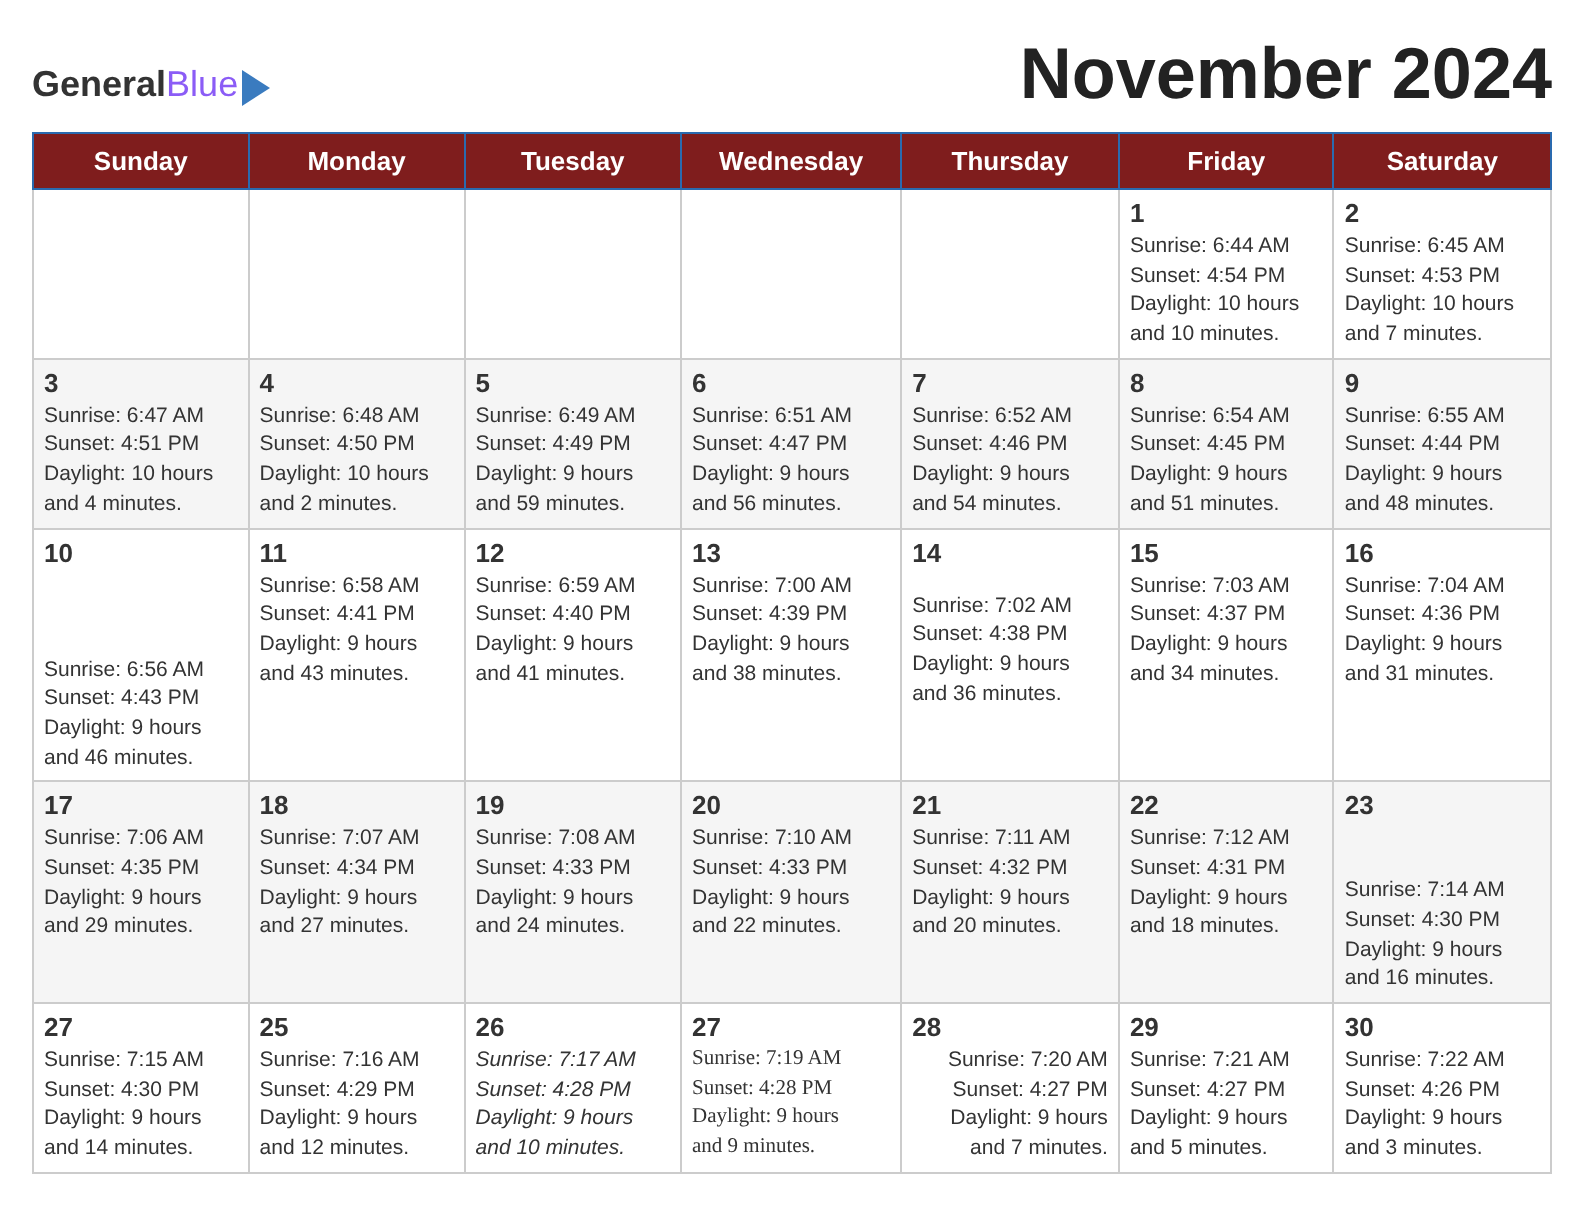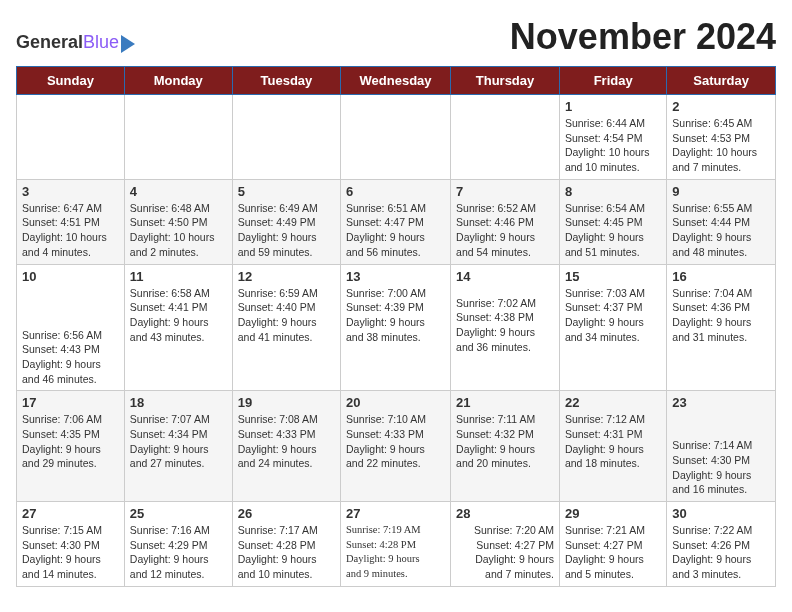--- a/index.html
+++ b/index.html
@@ -310,21 +310,21 @@
         </td>
         <td>
           <span class="day-number">25</span>
           <div class="day-info" style="white-space: pre-line;">Sunrise: 7:16 AM
 Sunset: 4:29 PM
 Daylight: 9 hours
 and 12 minutes.</div>
         </td>
         <td>
           <span class="day-number">26</span>
-          <div class="day-info" style="white-space: pre-line;">Sunrise: 7:17 AM
+          <div class="day-info" style="white-space: pre-line; font-style: italic;">Sunrise: 7:17 AM
 Sunset: 4:28 PM
 Daylight: 9 hours
 and 10 minutes.</div>
         </td>
         <td>
           <span class="day-number">27</span>
           <div class="day-info" style="white-space: pre-line; font-family: Liberation Serif, serif;">Sunrise: 7:19 AM
 Sunset: 4:28 PM
 Daylight: 9 hours
 and 9 minutes.</div>

